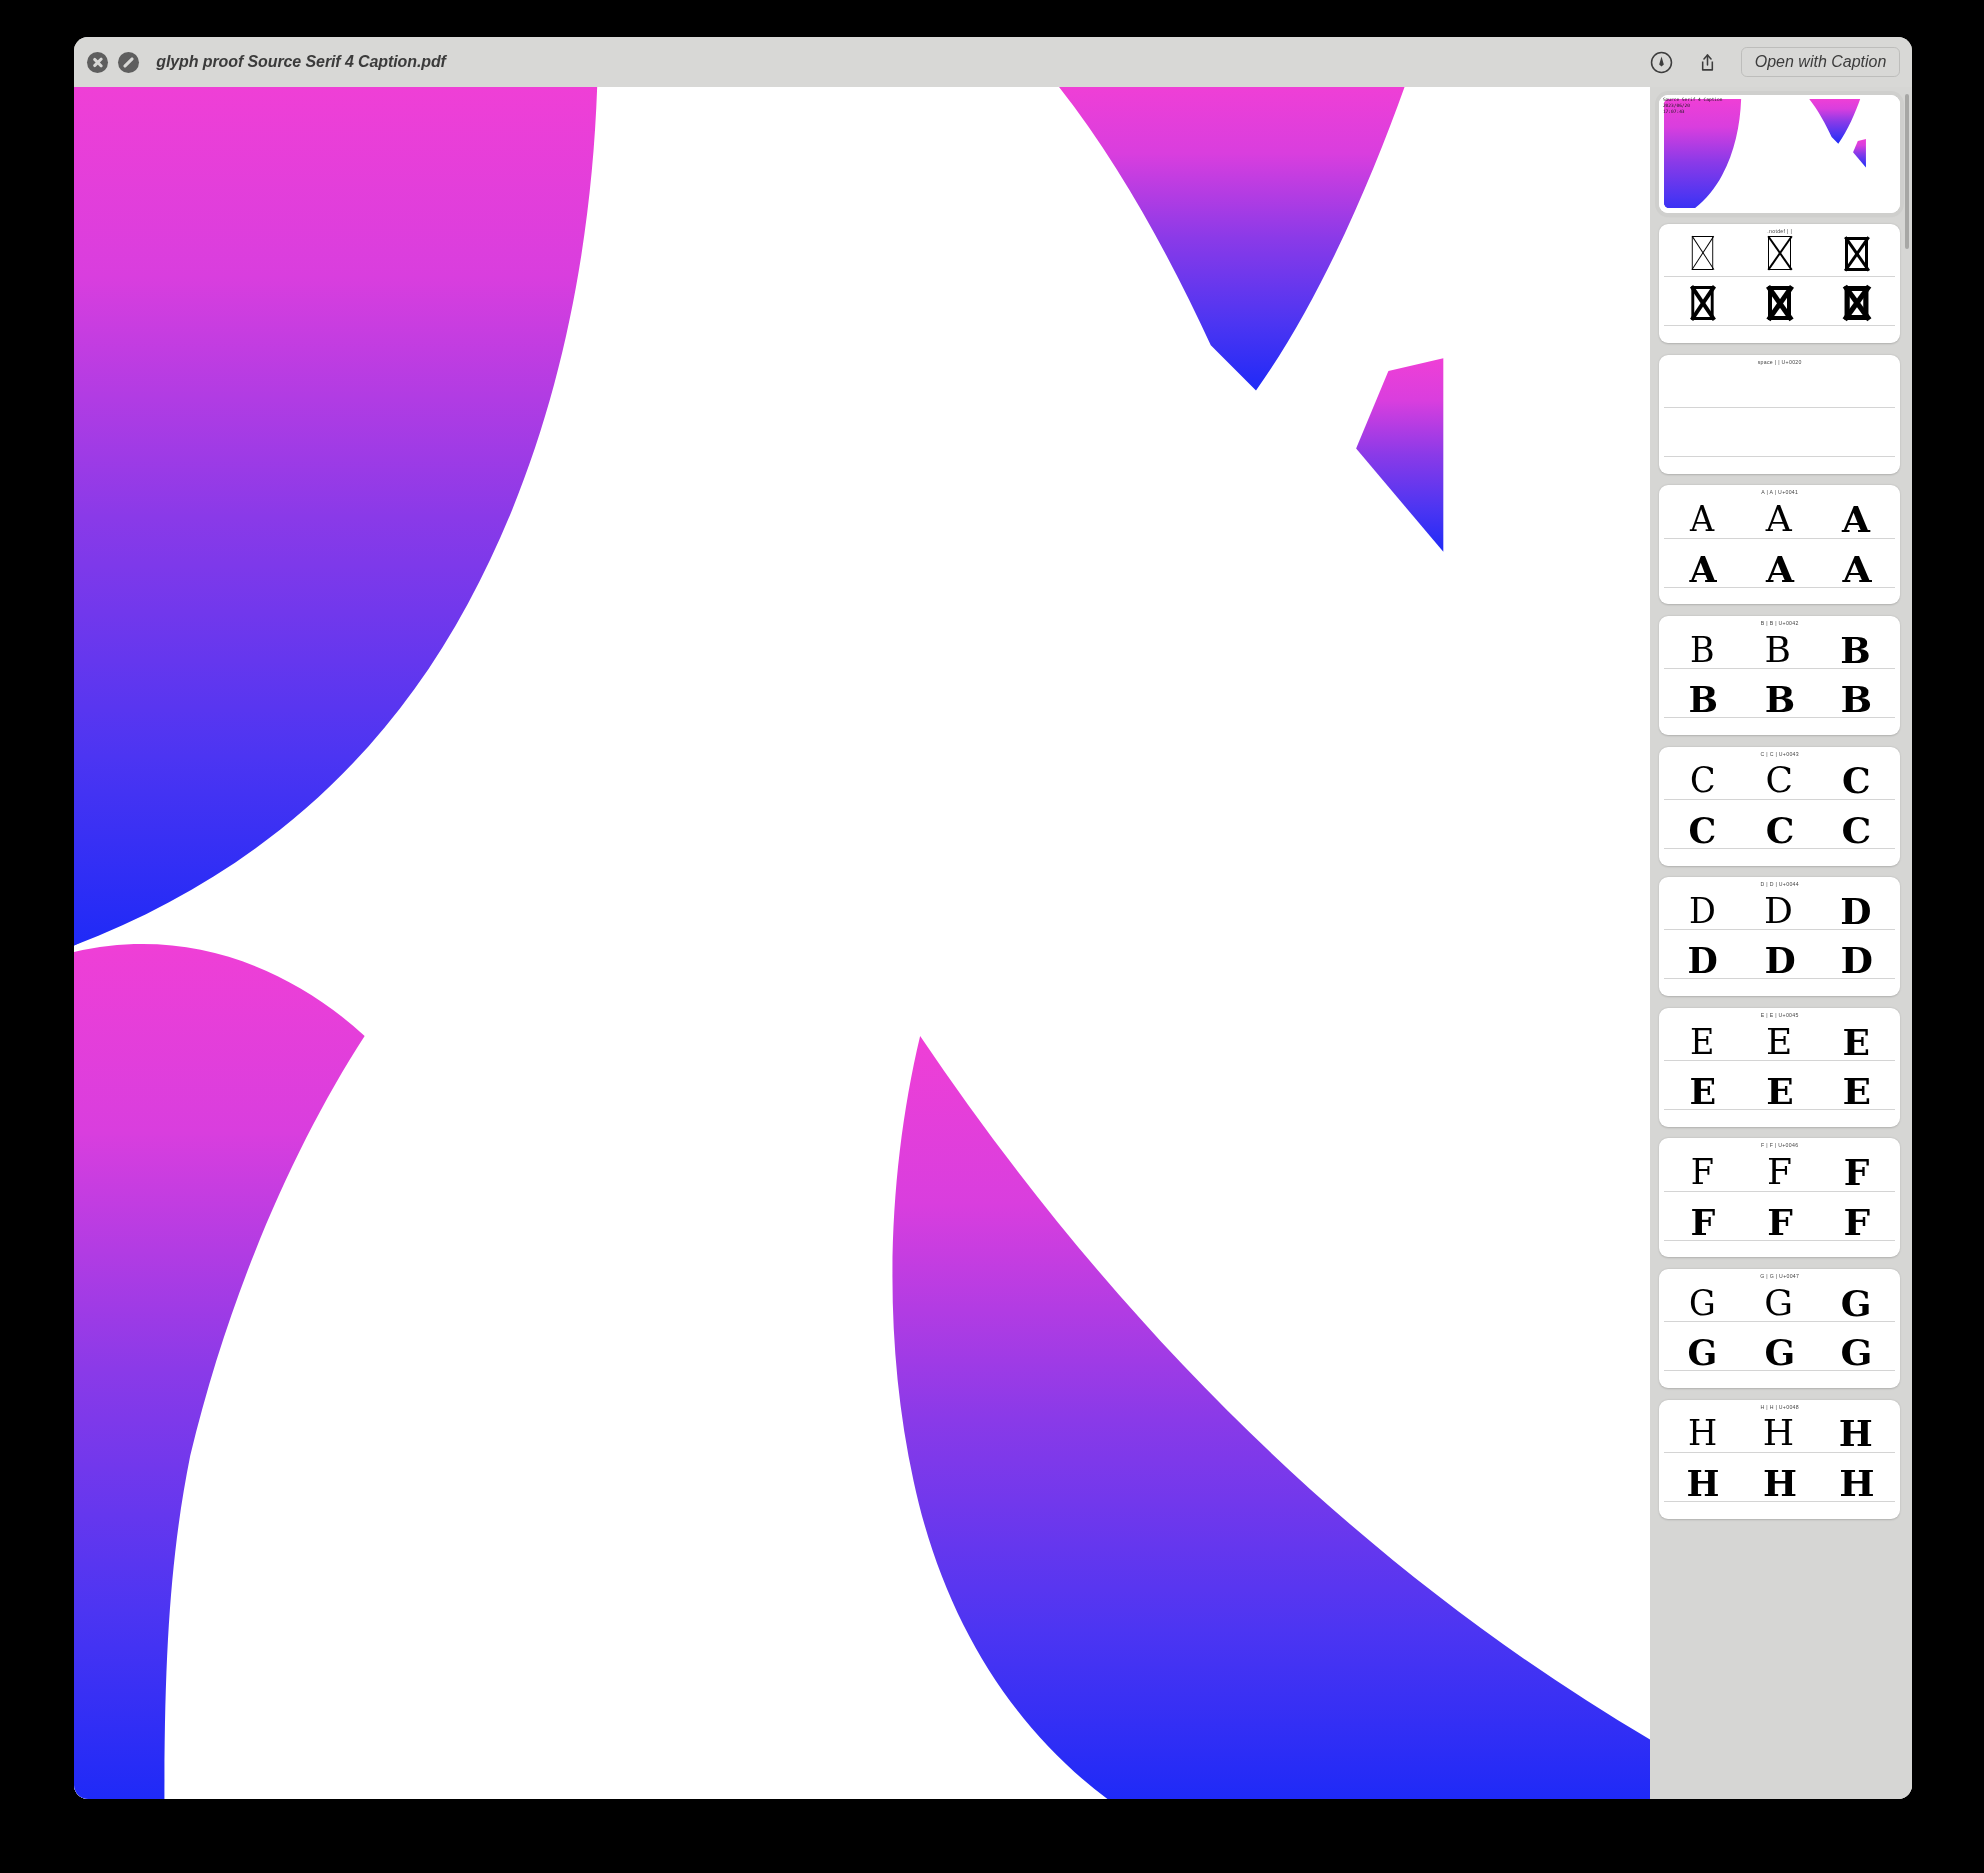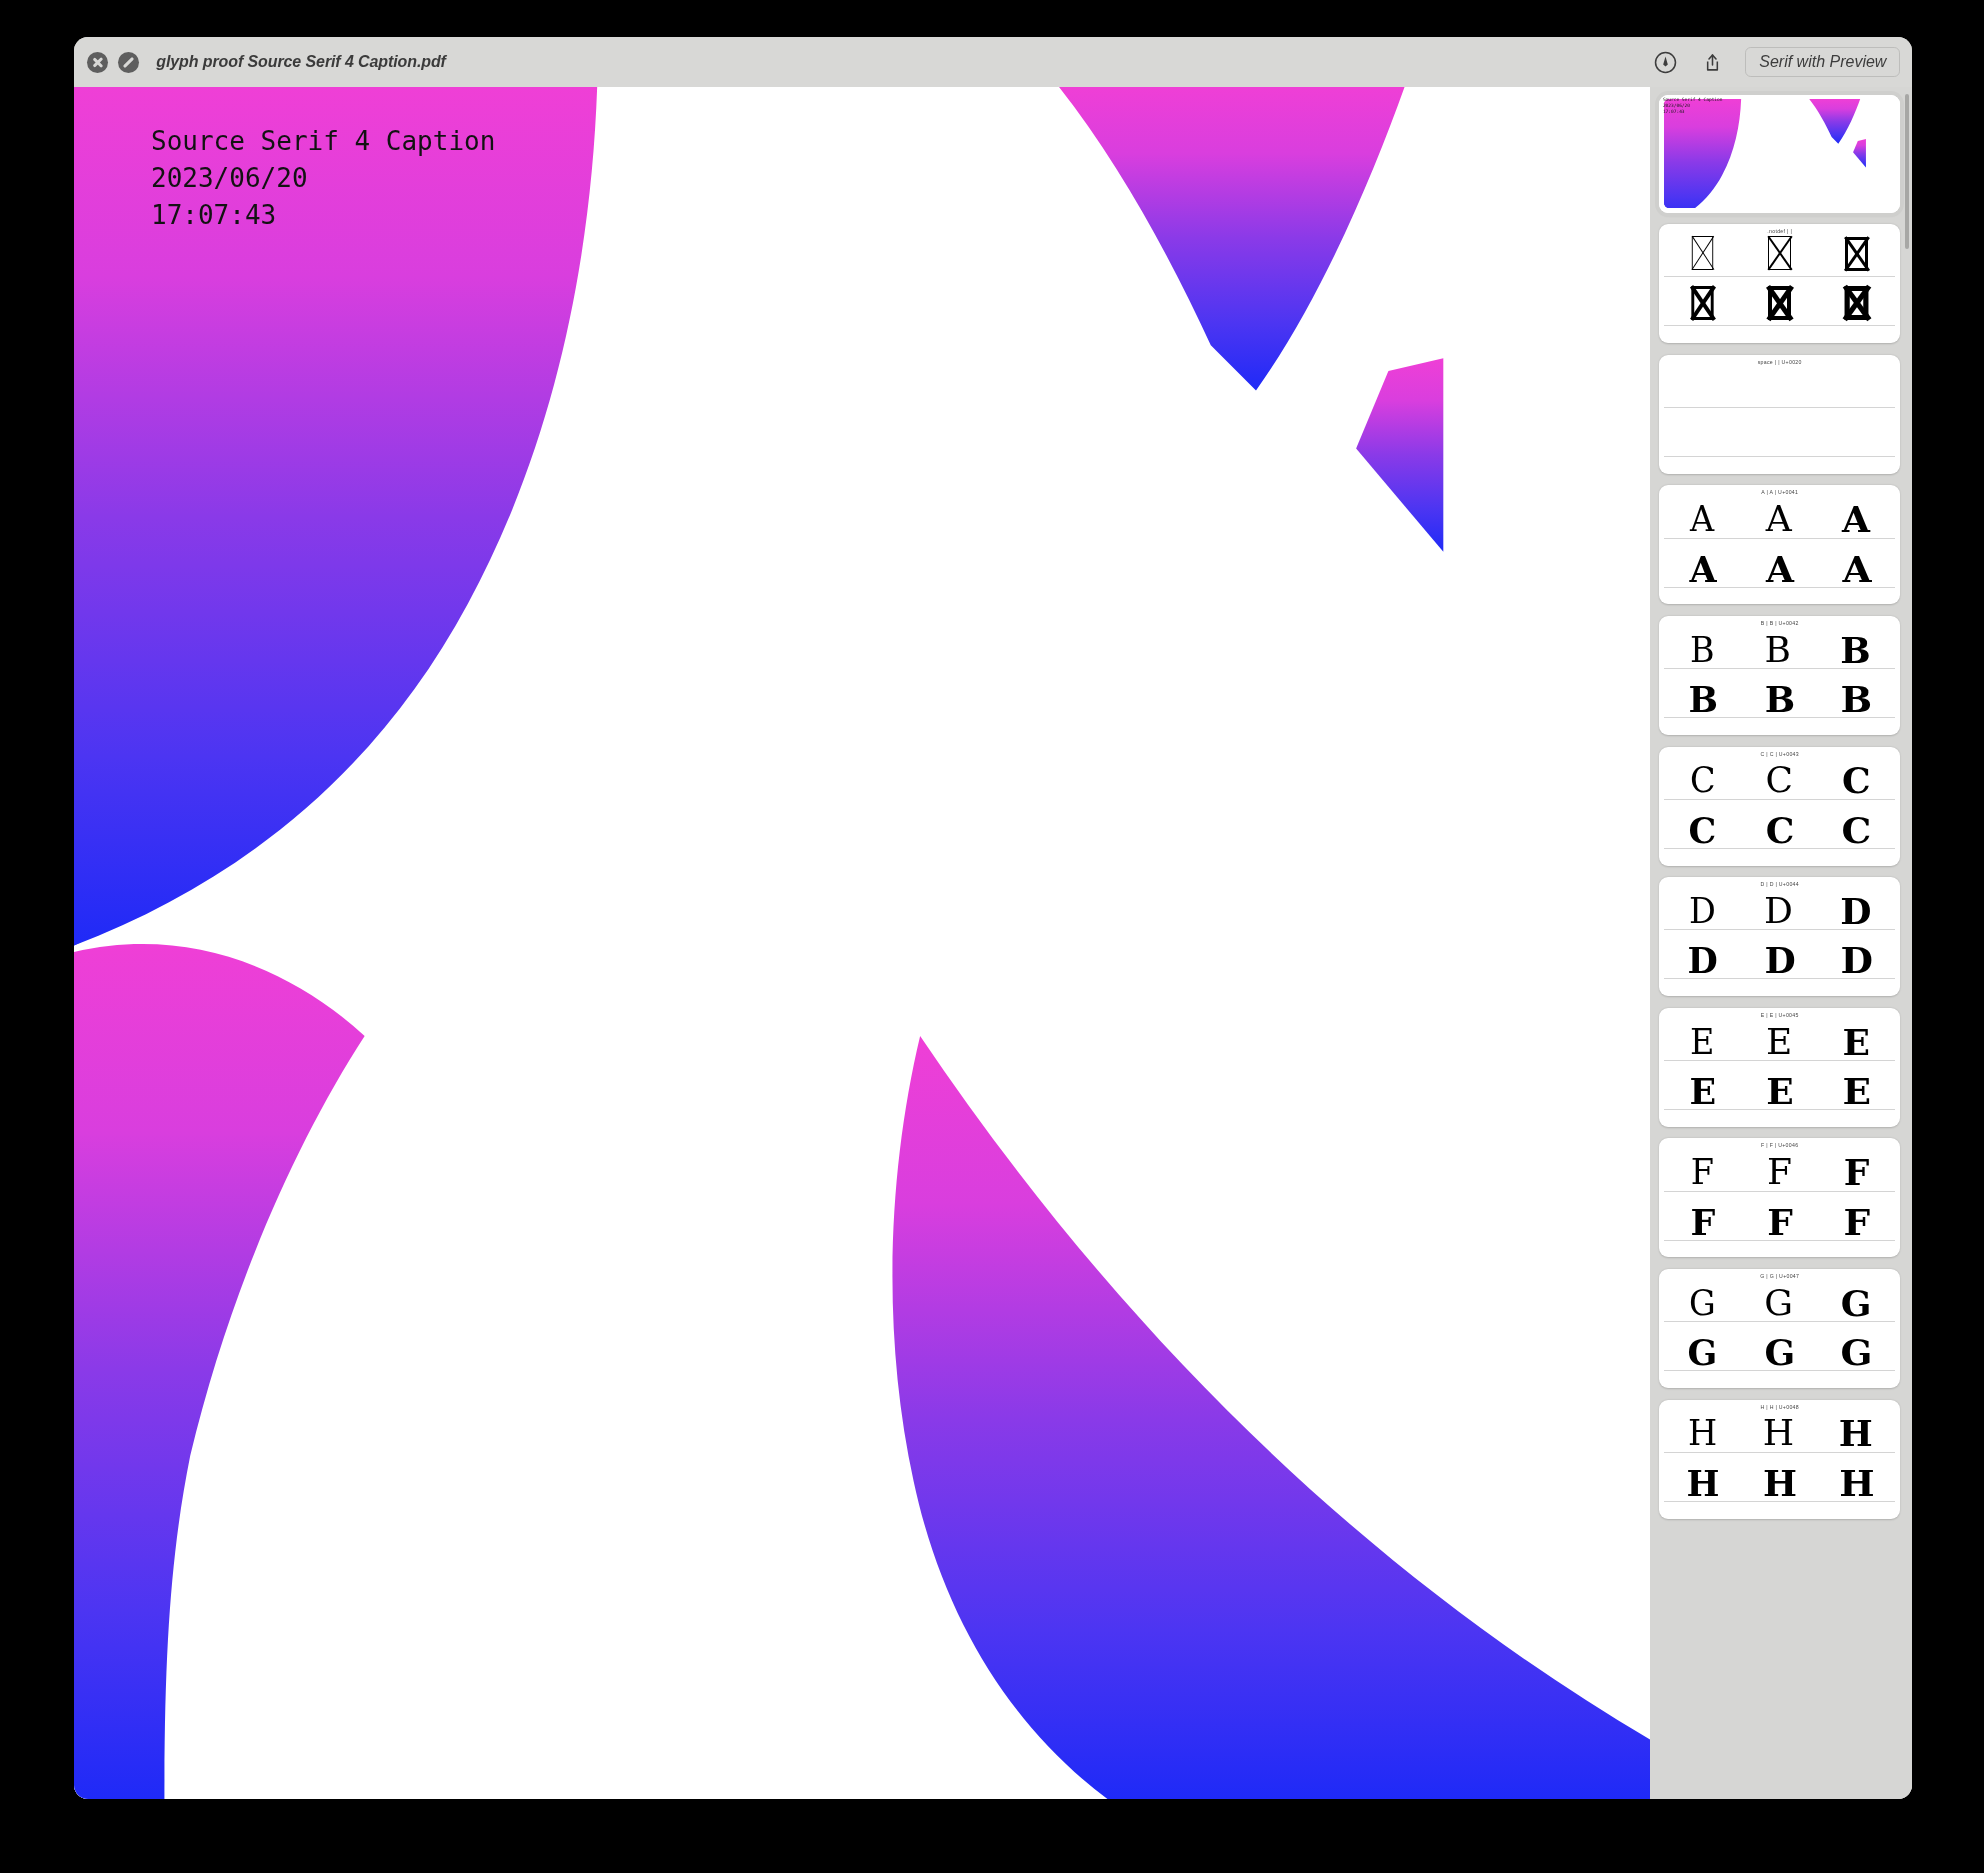--- a/index.html
+++ b/index.html
@@ -278,21 +278,21 @@
           <path d="M21 11.5 L24.6 24.2 L21 27.2 L17.4 24.2 Z" fill="#3d3d3d"></path>
         </svg>
       </span>
       <span class="tb-icon">
         <svg width="27" height="27" viewBox="0 0 42 42">
           <path d="M13.5 19.5 L13.5 32.5 L28.5 32.5 L28.5 19.5" fill="none" stroke="#3d3d3d" stroke-width="2.4" stroke-linejoin="round"></path>
           <line x1="21" y1="9.5" x2="21" y2="25" stroke="#3d3d3d" stroke-width="2.4" stroke-linecap="round"></line>
           <path d="M15.5 15.5 L21 9.5 L26.5 15.5" fill="none" stroke="#3d3d3d" stroke-width="2.4" stroke-linecap="round" stroke-linejoin="round"></path>
         </svg>
       </span>
-      <div id="open-with-preview">Serif with Preview</div>
+      <div id="open-with-preview">Open with Caption</div>
     </div>
   </div>
 
   <div id="ql-body">
 
     <div id="preview-page">
       <svg id="cover-art" viewBox="0 0 2440 2652" preserveAspectRatio="none">
         <defs>
           <linearGradient id="gr" x1="0" y1="0" x2="0" y2="1">
             <stop offset="0" stop-color="#ef3fd6"></stop>
@@ -347,23 +347,20 @@
                  L2440,2560
                  C2000,2300 1620,1930 1310,1470 Z" fill="url(#gr)"></path>
 
         <path d="M0,1340
                  C170,1300 330,1360 450,1470
                  C340,1640 240,1870 180,2120
                  C150,2270 140,2420 140,2652
                  L0,2652 Z" fill="url(#gr)"></path>
       </svg>
 
-      <div id="cover-caption">Source Serif 4 Caption
-2023/06/20
-17:07:43</div>
     </div>
 
     <div id="thumb-sidebar">
       <div id="thumb-list">
           <div class="thumb-card thumb-cover selected">
             <div class="inner" style="width: auto;"><svg viewBox="0 0 2440 2652" preserveAspectRatio="none">
         <defs>
           <linearGradient id="gr0" x1="0" y1="0" x2="0" y2="1">
             <stop offset="0" stop-color="#ef3fd6"></stop>
             <stop offset="0.22" stop-color="#d93ede"></stop>

